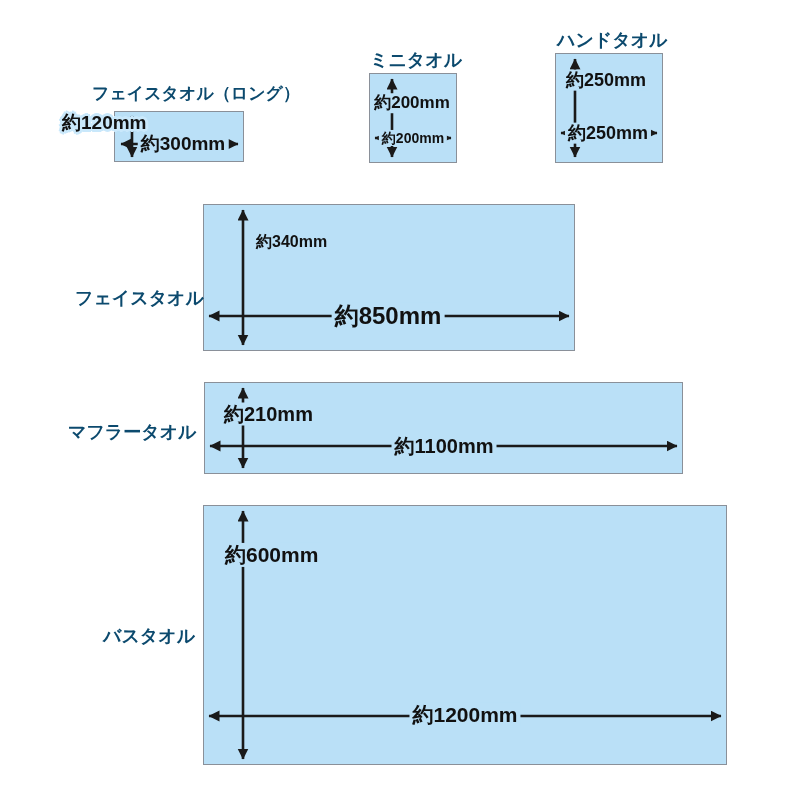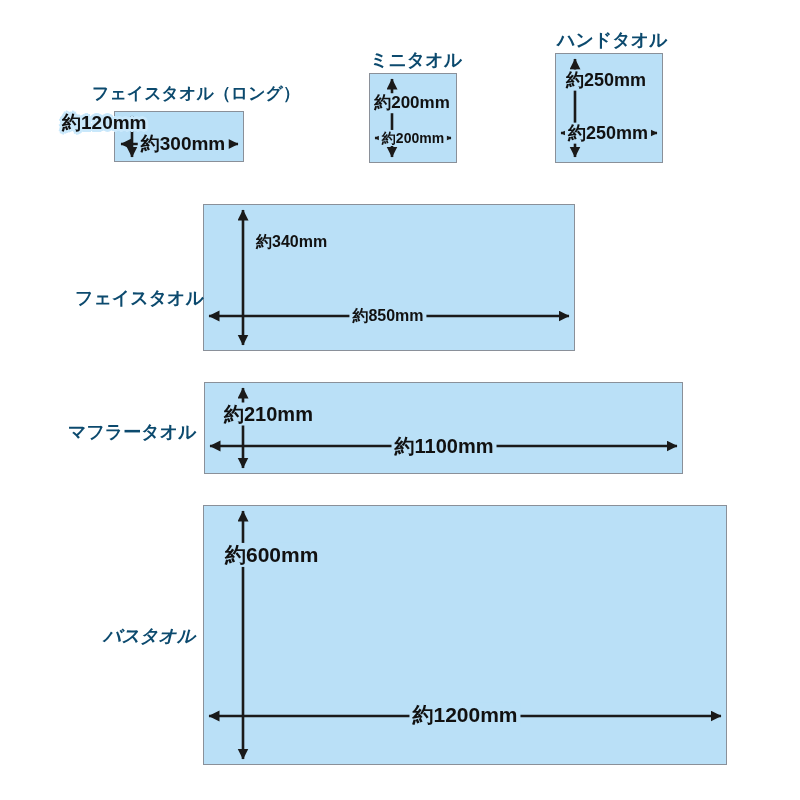--- a/index.html
+++ b/index.html
@@ -61,21 +61,21 @@
 </head>
 <body>
 
 <div class="canvas">
 
   <div class="caption" style="left:92px;top:82px;font-size:17px;">フェイスタオル（ロング）</div>
   <div class="caption" style="left:370px;top:48px;">ミニタオル</div>
   <div class="caption" style="left:557px;top:28px;">ハンドタオル</div>
   <div class="caption" style="left:75px;top:286px;">フェイスタオル</div>
   <div class="caption" style="left:68px;top:420px;">マフラータオル</div>
-  <div class="caption" style="left:103px;top:624px;font-style:italic;">バスタオル</div>
+  <div class="caption" style="left:103px;top:624px;">バスタオル</div>
 
   <div class="towel-rect" style="left:114px;top:111px;width:130px;height:51px;"></div>
   <div class="towel-rect" style="left:369px;top:73px;width:88px;height:90px;"></div>
   <div class="towel-rect" style="left:555px;top:53px;width:108px;height:110px;"></div>
   <div class="towel-rect" style="left:203px;top:204px;width:372px;height:147px;"></div>
   <div class="towel-rect" style="left:204px;top:382px;width:479px;height:92px;"></div>
   <div class="towel-rect" style="left:203px;top:505px;width:524px;height:260px;"></div>
 
   <svg class="arrows-layer" viewBox="0 0 800 800">
     <defs>
@@ -106,21 +106,21 @@
   <div class="dim vcenter halo" style="left:62px;top:123px;font-size:19px;">約120mm</div>
   <div class="dim center bg" style="left:183px;top:144px;font-size:19px;">約300mm</div>
 
   <div class="dim center bg" style="left:412px;top:103px;font-size:17px;">約200mm</div>
   <div class="dim center bg" style="left:413px;top:138px;font-size:14px;">約200mm</div>
 
   <div class="dim center bg" style="left:606px;top:80px;font-size:18px;">約250mm</div>
   <div class="dim center bg" style="left:608px;top:133px;font-size:18px;">約250mm</div>
 
   <div class="dim vcenter bg" style="left:253px;top:242px;font-size:16px;">約340mm</div>
-  <div class="dim center bg" style="left:388px;top:316px;font-size:16px;">約850mm</div>
+  <div class="dim center bg" style="left:388px;top:316px;font-size:24px;">約850mm</div>
 
   <div class="dim vcenter bg" style="left:221px;top:414px;font-size:20px;">約210mm</div>
   <div class="dim center bg" style="left:444px;top:446px;font-size:20px;">約1100mm</div>
 
   <div class="dim vcenter bg" style="left:222px;top:555px;font-size:21px;">約600mm</div>
   <div class="dim center bg" style="left:465px;top:715px;font-size:21px;">約1200mm</div>
 
 </div>
 
 </body></html>

